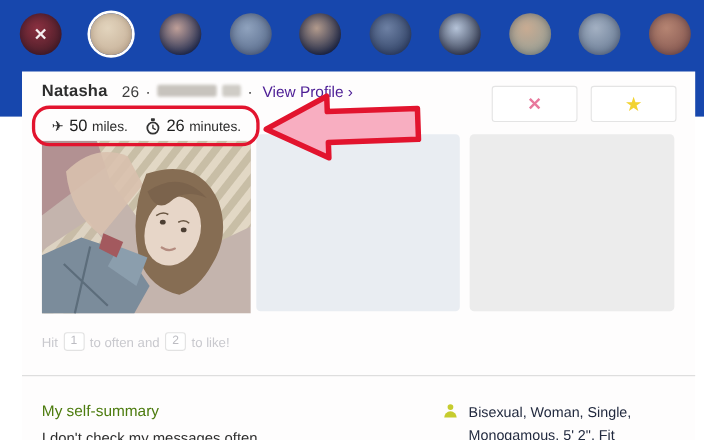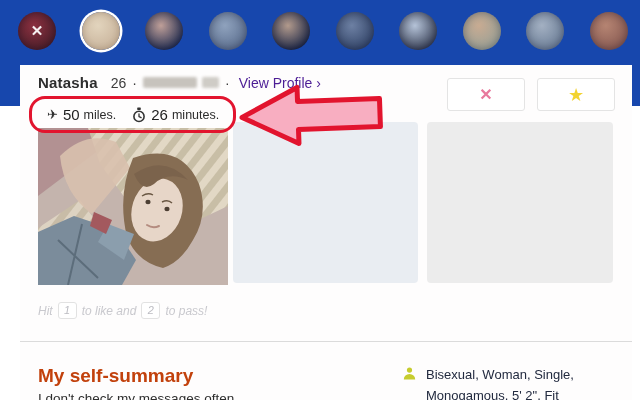--- a/index.html
+++ b/index.html
@@ -41,26 +41,26 @@
   .btn.like{left:517px;}
   .btn.pass span{color:#e8799d;font-size:16px;font-weight:700;}
   .btn.like span{color:#f2d331;font-size:18px;}
   
   .photo{position:absolute;left:18px;top:63px;width:190px;height:157px;cursor:pointer;}
   .ph{position:absolute;top:57px;height:161px;border-radius:4px;cursor:pointer;}
   .ph1{left:213px;width:185px;background:#e9edf2;}
   .ph2{left:407px;width:186px;background:#ececec;}
   
   .hint{position:absolute;left:18px;top:237px;font-size:12px;color:#c9c9ce;
-        display:flex;align-items:center;gap:5px;font-style:italic;}
+        display:flex;align-items:center;gap:5px;}
   .key{display:inline-block;min-width:11px;text-align:center;border:1px solid #e2e2e2;border-radius:3px;
        padding:0 3px;font-size:11px;line-height:15px;color:#bcbcc2;background:#fff;}
   .divider{position:absolute;left:0;top:276px;width:612px;height:1px;background:#dbdbdb;}
   
-  .summary-heading{position:absolute;left:18px;top:300px;font-size:19px;font-weight:700;color:#c2410c;}
+  .summary-heading{position:absolute;left:18px;top:300px;font-size:14px;font-weight:400;color:#4d7c0f;}
   .summary-body{position:absolute;left:18px;top:326px;font-size:13.5px;color:#2e2e2e;}
   .details{position:absolute;left:383px;top:299px;display:flex;gap:10px;}
   .details .person{margin-top:3px;flex:0 0 auto;}
   .details-text{font-size:13px;line-height:21px;color:#222a3f;}
   
   .arrow-svg{position:absolute;left:236px;top:80px;z-index:10;pointer-events:none;}
 </style>
 </head>
 <body>
 
@@ -144,23 +144,23 @@
       <polygon points="56,84 74,92 68,106 52,98" fill="#9c4a52"></polygon>
       <rect width="190" height="157" fill="#d8c8b8" opacity="0.12"></rect>
     </svg>
 
     <div class="ph ph1"></div>
     <div class="ph ph2"></div>
 
     <div class="hint">
       <span>Hit</span>
       <span class="key">1</span>
-      <span>to like and</span>
+      <span>to often and</span>
       <span class="key">2</span>
-      <span>to pass!</span>
+      <span>to like!</span>
     </div>
 
     <div class="divider"></div>
 
     <div class="summary-heading">My self-summary</div>
     <div class="summary-body">I don't check my messages often.</div>
 
     <div class="details">
       <svg class="person" width="13" height="13" viewBox="0 0 13 13">
         <circle cx="6.5" cy="3.1" r="2.6" fill="#c6cc2e"></circle>

